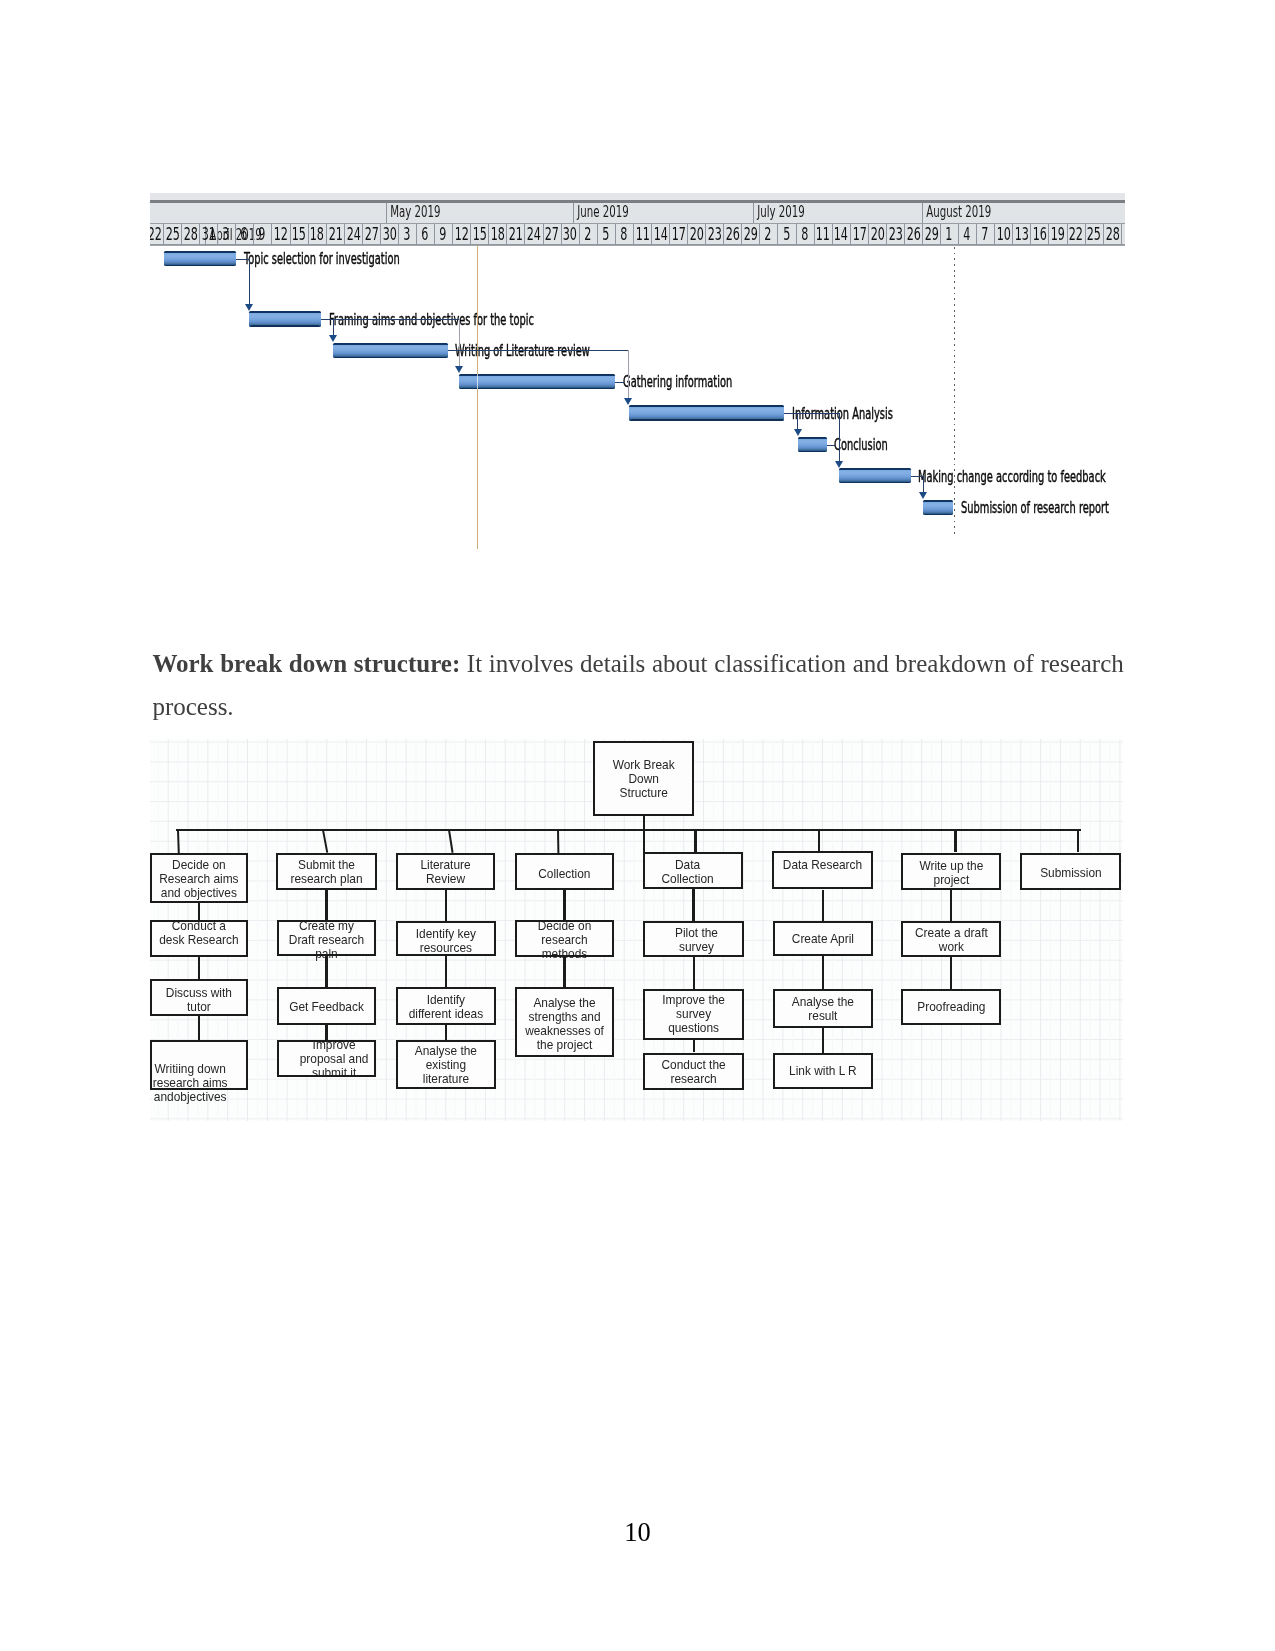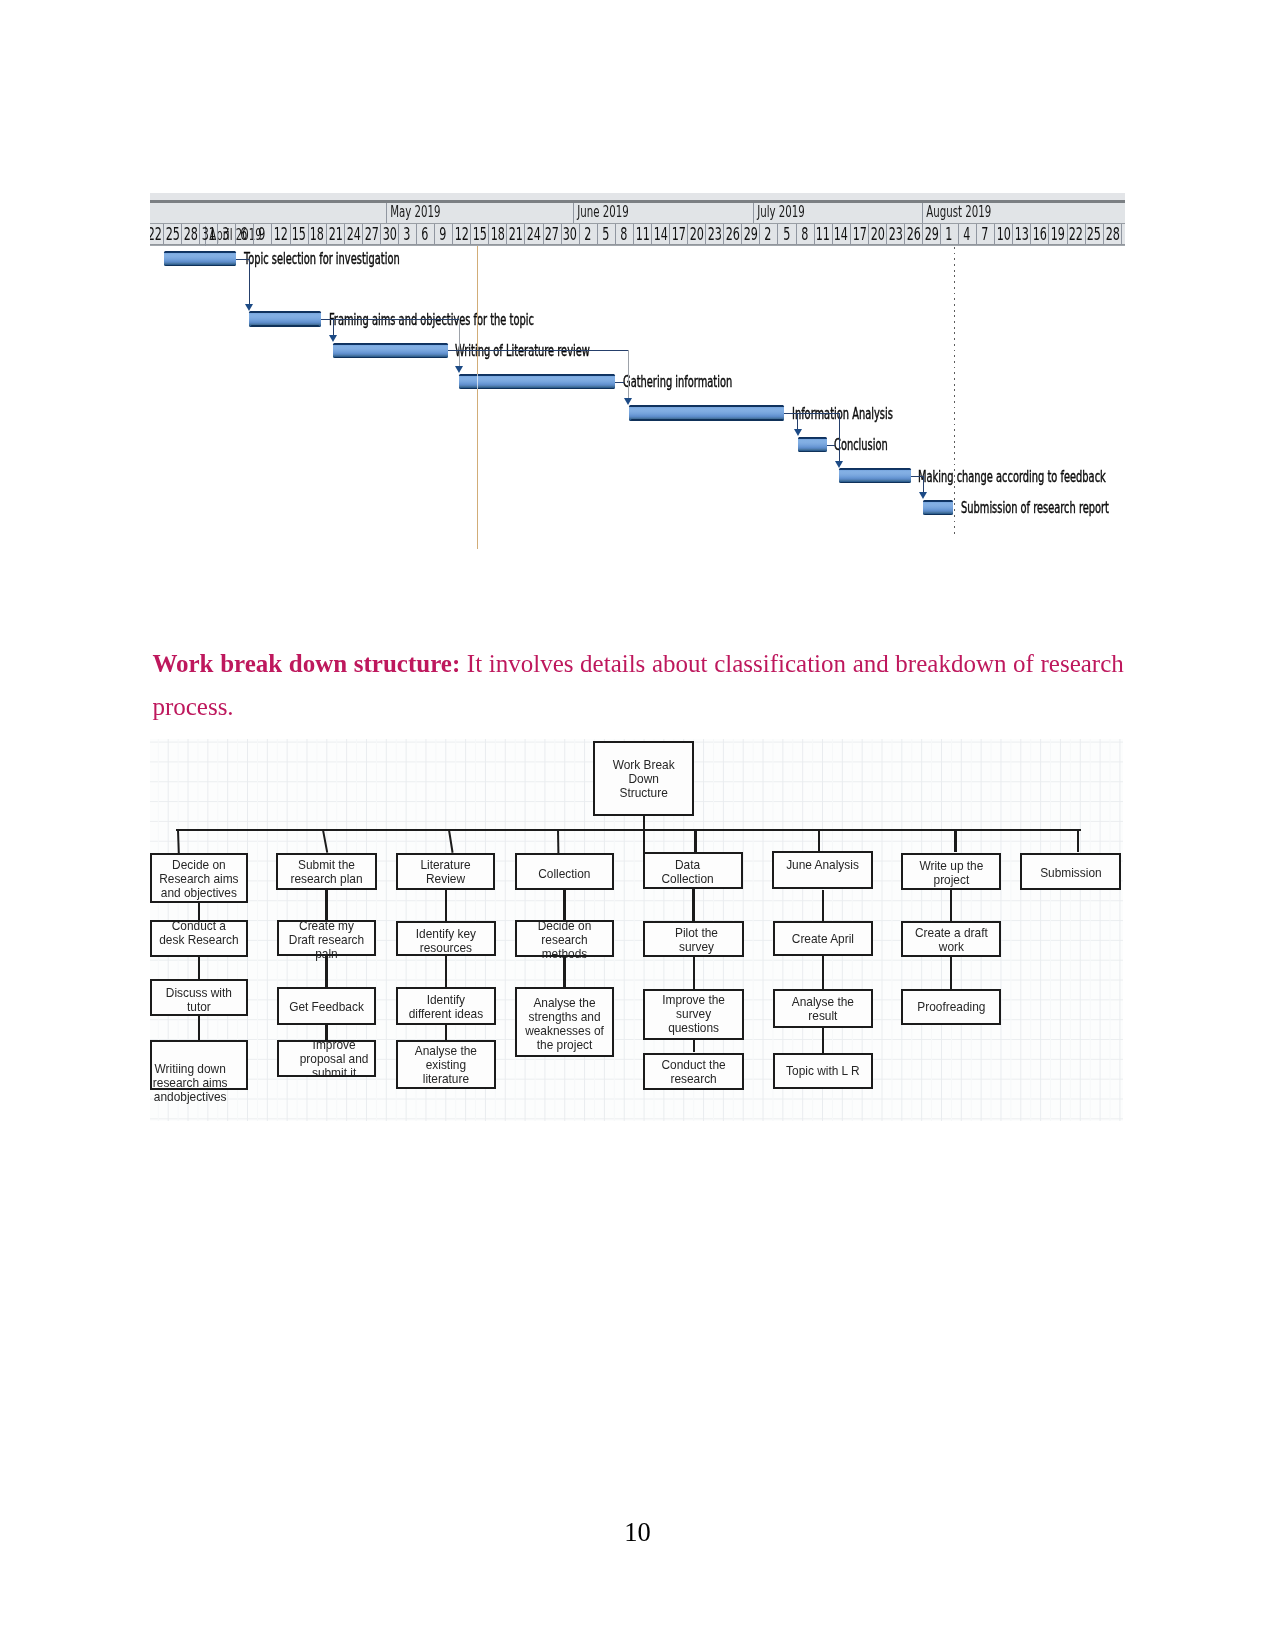--- a/index.html
+++ b/index.html
@@ -40,21 +40,21 @@
   .g-bar::before{content:"";position:absolute;left:1.8px;right:1.8px;top:0px;height:1.2px;background:#10325e;border-radius:1px;}
   .g-bar::after{content:"";position:absolute;left:1.8px;right:1.8px;bottom:0px;height:1.2px;background:#0f3159;border-radius:1px;}
   .g-lbl{position:absolute;font-family:"DejaVu Sans Condensed","DejaVu Sans",sans-serif;font-size:15.5px;color:#0b0b0b;white-space:nowrap;transform:scaleX(0.707);transform-origin:0 0;-webkit-text-stroke:0.42px #0b0b0b;}
   .g-line{position:absolute;background:#253f6b;}
   .g-arrow{position:absolute;width:0;height:0;border-left:4.3px solid transparent;border-right:4.3px solid transparent;border-top:7.6px solid #1c4a85;}
   .g-today{position:absolute;width:1.25px;background:#d2ad78;}
   .g-today2{position:absolute;width:1.3px;background:rgba(243,246,249,0.72);}
   .g-dot{position:absolute;width:1.2px;background:repeating-linear-gradient(to bottom,#5c5c5c 0px,#5c5c5c 1.8px,rgba(255,255,255,0) 1.8px,rgba(255,255,255,0) 5.7px);}
 
   
-  #para{position:absolute;left:152.4px;top:642.1px;width:971.4px;font-family:"Liberation Serif",serif;font-size:25px;line-height:43.3px;color:#be185d;text-align:justify;}
+  #para{position:absolute;left:152.4px;top:642.1px;width:971.4px;font-family:"Liberation Serif",serif;font-size:25px;line-height:43.3px;color:#404040;text-align:justify;}
   #para b{font-weight:bold;}
 
   
   #wbs{position:absolute;left:150px;top:739px;width:973px;height:382px;background:#fcfdfd;overflow:hidden;}
   .wbs-grid{position:absolute;left:0;top:0;width:973px;height:382px;
      background-image:
        linear-gradient(to right, #e9ecef 1px, transparent 1px),
        linear-gradient(to bottom, #ebeef0 1px, transparent 1px);
      background-size:19.84px 19.84px;background-position:17.7px 2.6px;}
   .wbs-grid2{position:absolute;left:0;top:0;width:973px;height:382px;
@@ -309,30 +309,30 @@
       <div class="wbox" style="left: 493.1px; top: 187.15px; width: 100.8px; padding-left: 6px;">
         <span>Pilot the<br>survey</span>
       </div>
       <div class="wbox" style="left: 493.3px; top: 254.35px; width: 100.6px;">
         <span>Improve the<br>survey<br>questions</span>
       </div>
       <div class="wbox" style="left: 493.3px; top: 319.45px; width: 100.6px;">
         <span>Conduct the<br>research</span>
       </div>
       <div class="wbox" style="left: 622.4px; top: 118.55px; width: 100.2px;">
-        <span>June Analysis</span>
+        <span>Data Research</span>
       </div>
       <div class="wbox" style="left: 622.9px; top: 193.45px; width: 100px;">
         <span>Create April</span>
       </div>
       <div class="wbox" style="left: 622.9px; top: 255.55px; width: 100px;">
         <span>Analyse the<br>result</span>
       </div>
       <div class="wbox" style="left: 622.9px; top: 324.95px; width: 100px;">
-        <span>Topic with L R</span>
+        <span>Link with L R</span>
       </div>
       <div class="wbox" style="left: 751.4px; top: 119.65px; width: 100px;">
         <span>Write up the<br>project</span>
       </div>
       <div class="wbox" style="left: 751.4px; top: 187.15px; width: 100px;">
         <span>Create a draft<br>work</span>
       </div>
       <div class="wbox" style="left: 751.4px; top: 261.45px; width: 100px;">
         <span>Proofreading</span>
       </div>

